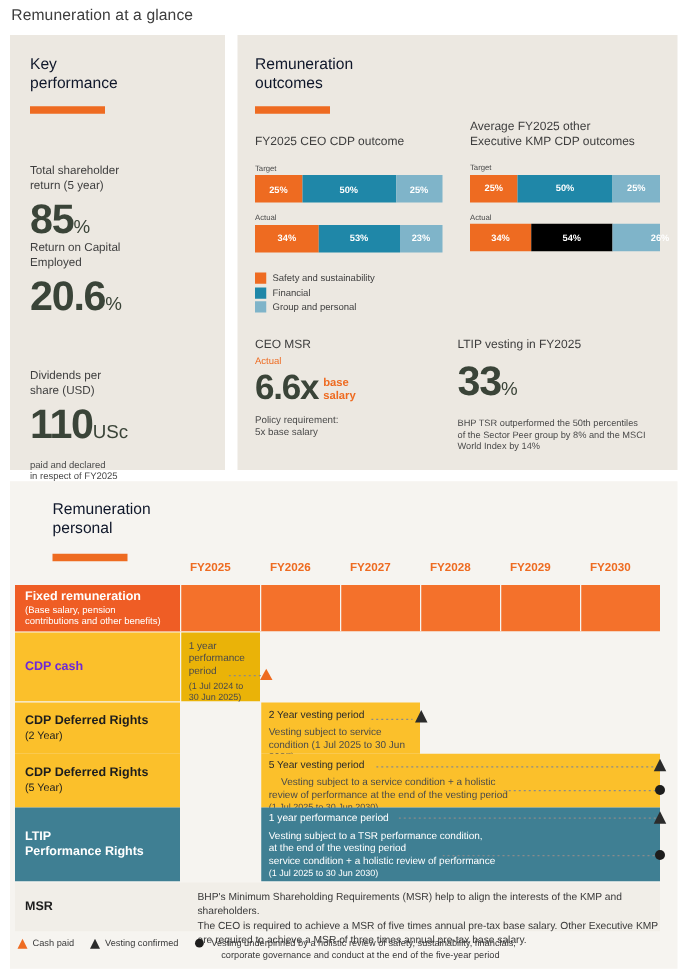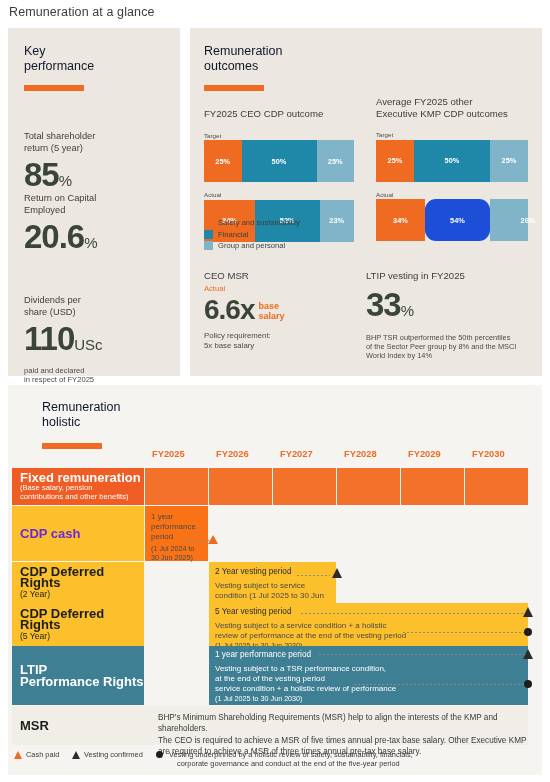--- a/index.html
+++ b/index.html
@@ -33,21 +33,21 @@
   .kpi-big {
     font-size: 33px; font-weight: 700; color: #3a4438;
     letter-spacing: -1px; line-height: 35px;
   }
   .kpi-unit { font-size: 15px; font-weight: 400; letter-spacing: 0; }
   .kpi-sub { font-size: 7.6px; line-height: 9.4px; color: #4a4a4a; }
 
   
   .chart-title { font-size: 9.6px; color: #3d3d3d; line-height: 11.5px; }
   .bar-cap { font-size: 6.2px; color: #4a4a4a; margin-bottom: 1.5px; }
-  .stack { display: flex; height: 42px; width: 100%; text-align: right; }
+  .stack { display: flex; height: 22px; width: 100%; text-align: right; }
   .seg {
     display: flex; align-items: center; justify-content: center;
     color: #fff; font-size: 7.4px; font-weight: 600;
   }
   .legend-row { display: flex; align-items: center; margin-bottom: 2.5px; }
   .legend-sw { width: 9px; height: 9px; margin-right: 5px; flex: none; }
   .legend-tx { font-size: 7.6px; color: #3e3e3e; }
 
   .msr-t { font-size: 9.6px; color: #3d3d3d; }
   .msr-actual { font-size: 7.6px; color: #ee6b21; margin-top: 3px; }
@@ -67,21 +67,21 @@
     position: absolute; font-size: 9.3px; font-weight: 700; color: #ee6b21;
     top: 64px;
   }
   .cell { position: absolute; }
   .vline { position: absolute; width: 1px; background: #f6f4f0; }
 
   .rowlabel {
     position: absolute; left: 12px; width: 124px;
     display: flex; flex-direction: column; justify-content: center;
   }
-  .rl-t { font-size: 13px; font-weight: 700; line-height: 11.5px; }
+  .rl-t { font-size: 10px; font-weight: 700; line-height: 11.5px; }
   .rl-s { font-size: 8.6px; font-weight: 400; line-height: 11px; }
 
   .bar { position: absolute; }
   .bar-t { font-size: 8.2px; font-weight: 400; color: #2b2b2b; }
   .bar-d { font-size: 8px; line-height: 10px; color: #4a4a4a; }
   .bar-p { font-size: 7.2px; line-height: 9px; color: #4a4a4a; }
   .dots {
     position: absolute; height: 1px;
     background-image: linear-gradient(to right, #8a8a8a 0 2px, transparent 2px 4px);
     background-size: 4px 1px; background-repeat: repeat-x;
@@ -168,21 +168,21 @@
         <div class="stack">
           <div class="seg" style="width:25%;background:#ee6b21;">25%</div>
           <div class="seg" style="width:50%;background:#1f87a8;">50%</div>
           <div class="seg" style="width:25%;background:#7fb4c9;">25%</div>
         </div>
       </div>
       <div style="margin-top:9px;">
         <div class="bar-cap">Actual</div>
         <div class="stack">
           <div class="seg" style="width:33%;background:#ee6b21;">34%</div>
-          <div class="seg" style="width:44%;background:#1d4ed8;border-radius:11px;">54%</div>
+          <div class="seg" style="width:44%;background:#000000;">54%</div>
           <div class="seg" style="width:23%;background:#7fb4c9;padding-left:38px;">26%</div>
         </div>
       </div>
     </div>
 
     <div style="position:absolute;left:14px;top:190px;">
       <div class="legend-row">
         <span class="legend-sw" style="background:#ee6b21;"></span>
         <span class="legend-tx">Safety and sustainability</span>
       </div>
@@ -215,21 +215,21 @@
       <div class="kpi-big" style="margin-top:6px;"><span>33</span><span class="kpi-unit">%</span></div>
       <div class="ltip-note" style="margin-top:5px;">BHP TSR outperformed the 50th percentiles</div>
       <div class="ltip-note">of the Sector Peer group by 8% and the MSCI</div>
       <div class="ltip-note">World Index by 14%</div>
     </div>
   </div>
 
   <div id="panel-fw">
     <div class="fw-head panel-h">
       <div>Remuneration</div>
-      <div>holistic</div>
+      <div>personal</div>
     </div>
     <div class="fw-rule"></div>
 
     <div class="yhdr" style="left:144px;">FY2025</div>
     <div class="yhdr" style="left:208px;">FY2026</div>
     <div class="yhdr" style="left:272px;">FY2027</div>
     <div class="yhdr" style="left:336px;">FY2028</div>
     <div class="yhdr" style="left:400px;">FY2029</div>
     <div class="yhdr" style="left:464px;">FY2030</div>
 
@@ -244,21 +244,21 @@
     <div class="vline" style="left:200px;top:83px;height:37px;"></div>
     <div class="vline" style="left:264px;top:83px;height:37px;"></div>
     <div class="vline" style="left:328px;top:83px;height:37px;"></div>
     <div class="vline" style="left:392px;top:83px;height:37px;"></div>
     <div class="vline" style="left:456px;top:83px;height:37px;"></div>
 
     <div class="cell" style="left:4px;top:121px;width:132px;height:55px;background:#fbc02b;"></div>
     <div class="rowlabel" style="top:121px;height:55px;color:#6d28d9;">
       <div class="rl-t">CDP cash</div>
     </div>
-    <div class="bar" style="left:137px;top:121px;width:63px;height:55px;background:#f97316;">
+    <div class="bar" style="left:137px;top:121px;width:63px;height:55px;background:#eab308;">
       <div class="bar-d" style="position:absolute;left:6px;top:6px;">
         <div>1 year</div>
         <div>performance</div>
         <div>period</div>
       </div>
       <div class="bar-p" style="position:absolute;left:6px;top:38px;">
         <div>(1 Jul 2024 to</div>
         <div>30 Jun 2025)</div>
       </div>
     </div>
@@ -278,21 +278,21 @@
       </div>
     </div>
     <div class="dots" style="left:289px;top:190px;width:33px;"></div>
     <div class="tri" style="left:324px;top:183px;border-bottom:10px solid #2b2b2b;"></div>
 
     <div class="cell" style="left:4px;top:218px;width:132px;height:43px;background:#fbc02b;"></div>
     <div class="rowlabel" style="top:218px;height:43px;color:#1d1d1d;">
       <div class="rl-t">CDP Deferred Rights</div>
       <div class="rl-s">(5 Year)</div>
     </div>
-    <div class="bar" style="left:201px;top:218px;width:319px;height:43px;background:#fbc02b;">
+    <div class="bar" style="left:201px;top:218px;width:319px;height:43px;background:#fbc02b;text-align:center;">
       <div class="bar-t" style="position:absolute;left:6px;top:4px;">5 Year vesting period</div>
       <div class="bar-d" style="position:absolute;left:6px;top:18px;">
         <div>Vesting subject to a service condition + a holistic</div>
         <div>review of performance at the end of the vesting period</div>
       </div>
       <div class="bar-p" style="position:absolute;left:6px;top:38px;">(1 Jul 2025 to 30 Jun 2030)</div>
     </div>
     <div class="dots" style="left:293px;top:228px;width:225px;"></div>
     <div class="tri" style="left:515px;top:222px;border-bottom:10px solid #2b2b2b;"></div>
     <div class="dots" style="left:395px;top:247px;width:123px;"></div>

